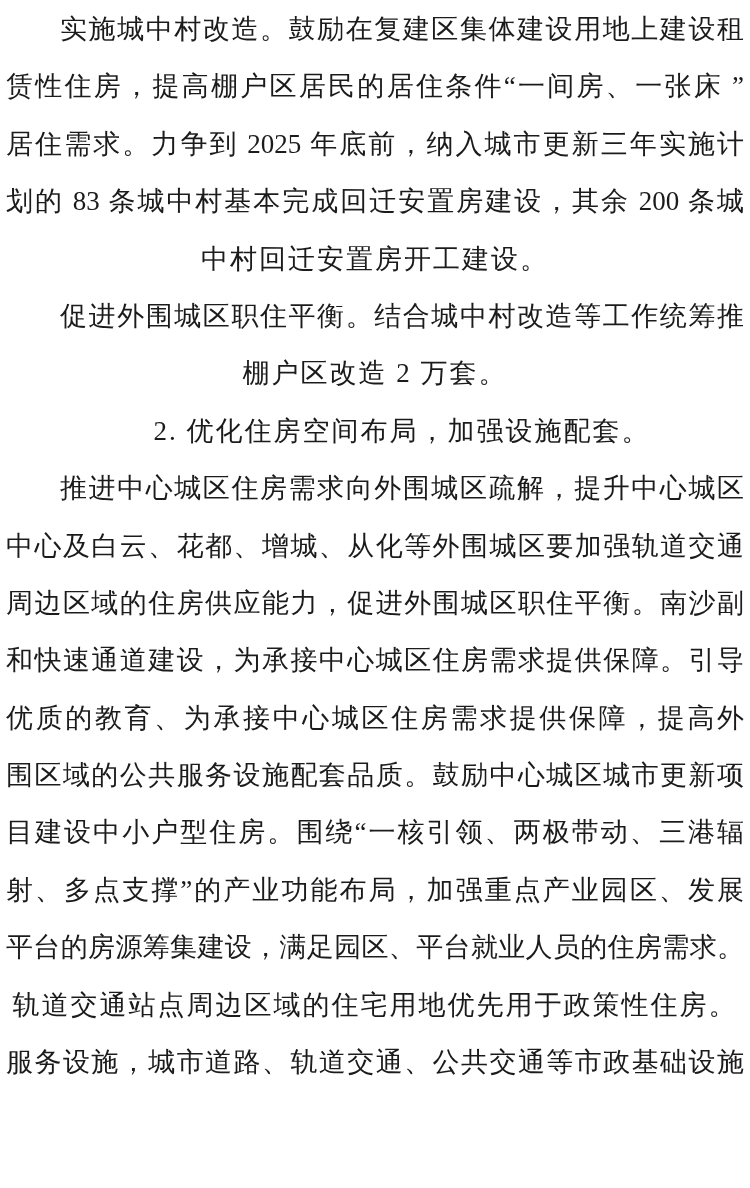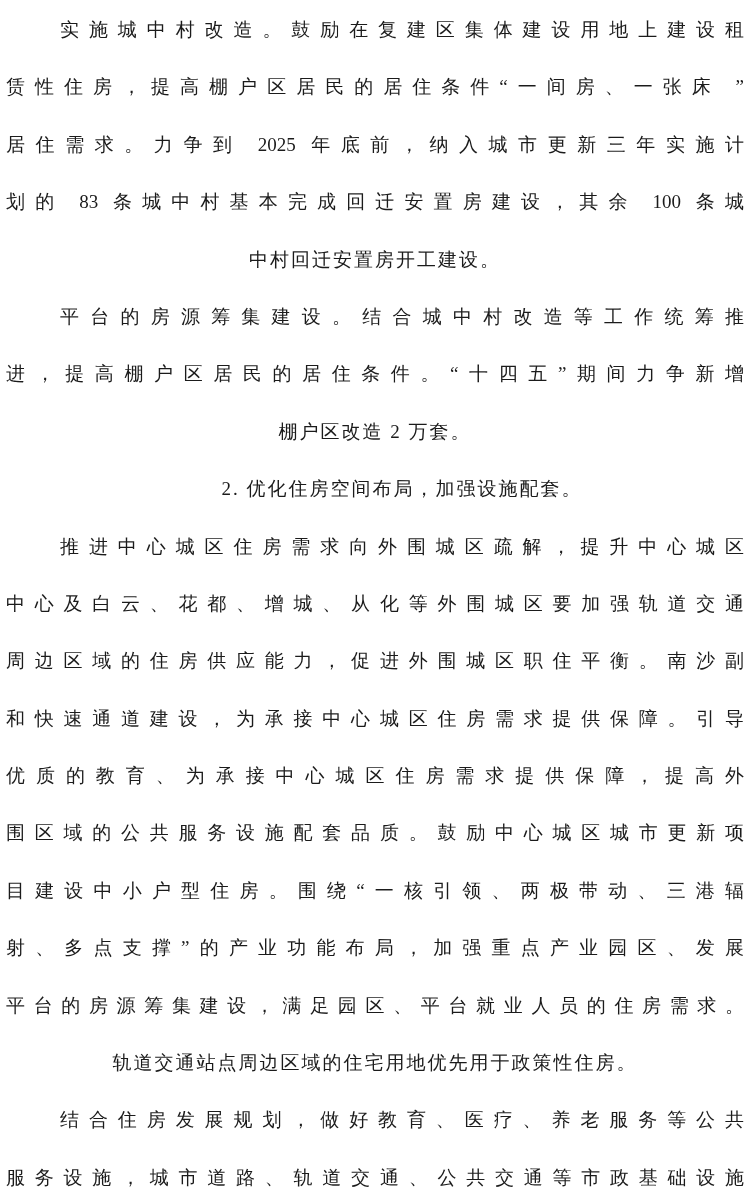--- a/index.html
+++ b/index.html
@@ -17,21 +17,21 @@
   }
   .textblock {
     position: absolute;
     left: 6px;
     top: 1px;
     width: 738px;
   }
   .line {
     height: 57.4px;
     line-height: 57.4px;
-    font-size: 19px;
+    font-size: 27px;
     color: #1b1b1b;
     white-space: nowrap;
     overflow: visible;
   }
   
   .line.j {
     white-space: normal;
     text-align: justify;
     text-align-last: justify;
     letter-spacing: 0;
@@ -50,32 +50,30 @@
   }
 </style>
 </head>
 <body>
 
 <div class="page">
   <div class="textblock">
       <div class="line j indent">实施城中村改造。鼓励在复建区集体建设用地上建设租</div>
       <div class="line j">赁性住房，提高棚户区居民的居住条件“一间房、一张床 ”</div>
       <div class="line j">居住需求。力争到 2025 年底前，纳入城市更新三年实施计</div>
-      <div class="line j">划的 83 条城中村基本完成回迁安置房建设，其余 100 条城</div>
+      <div class="line j">划的 83 条城中村基本完成回迁安置房建设，其余 200 条城</div>
       <div class="line left">中村回迁安置房开工建设。</div>
-      <div class="line j indent">平台的房源筹集建设。结合城中村改造等工作统筹推</div>
-      <div class="line j">进，提高棚户区居民的居住条件。“十四五”期间力争新增</div>
+      <div class="line j indent">促进外围城区职住平衡。结合城中村改造等工作统筹推</div>
       <div class="line left">棚户区改造 2 万套。</div>
       <div class="line left indent bold">2. 优化住房空间布局，加强设施配套。</div>
       <div class="line j indent">推进中心城区住房需求向外围城区疏解，提升中心城区</div>
       <div class="line j">中心及白云、花都、增城、从化等外围城区要加强轨道交通</div>
       <div class="line j">周边区域的住房供应能力，促进外围城区职住平衡。南沙副</div>
       <div class="line j">和快速通道建设，为承接中心城区住房需求提供保障。引导</div>
       <div class="line j">优质的教育、为承接中心城区住房需求提供保障，提高外</div>
       <div class="line j">围区域的公共服务设施配套品质。鼓励中心城区城市更新项</div>
       <div class="line j">目建设中小户型住房。围绕“一核引领、两极带动、三港辐</div>
       <div class="line j">射、多点支撑”的产业功能布局，加强重点产业园区、发展</div>
       <div class="line j">平台的房源筹集建设，满足园区、平台就业人员的住房需求。</div>
       <div class="line left">轨道交通站点周边区域的住宅用地优先用于政策性住房。</div>
-      <div class="line j indent">结合住房发展规划，做好教育、医疗、养老服务等公共</div>
       <div class="line j">服务设施，城市道路、轨道交通、公共交通等市政基础设施</div>
     </div>
 </div>
 
 </body></html>

